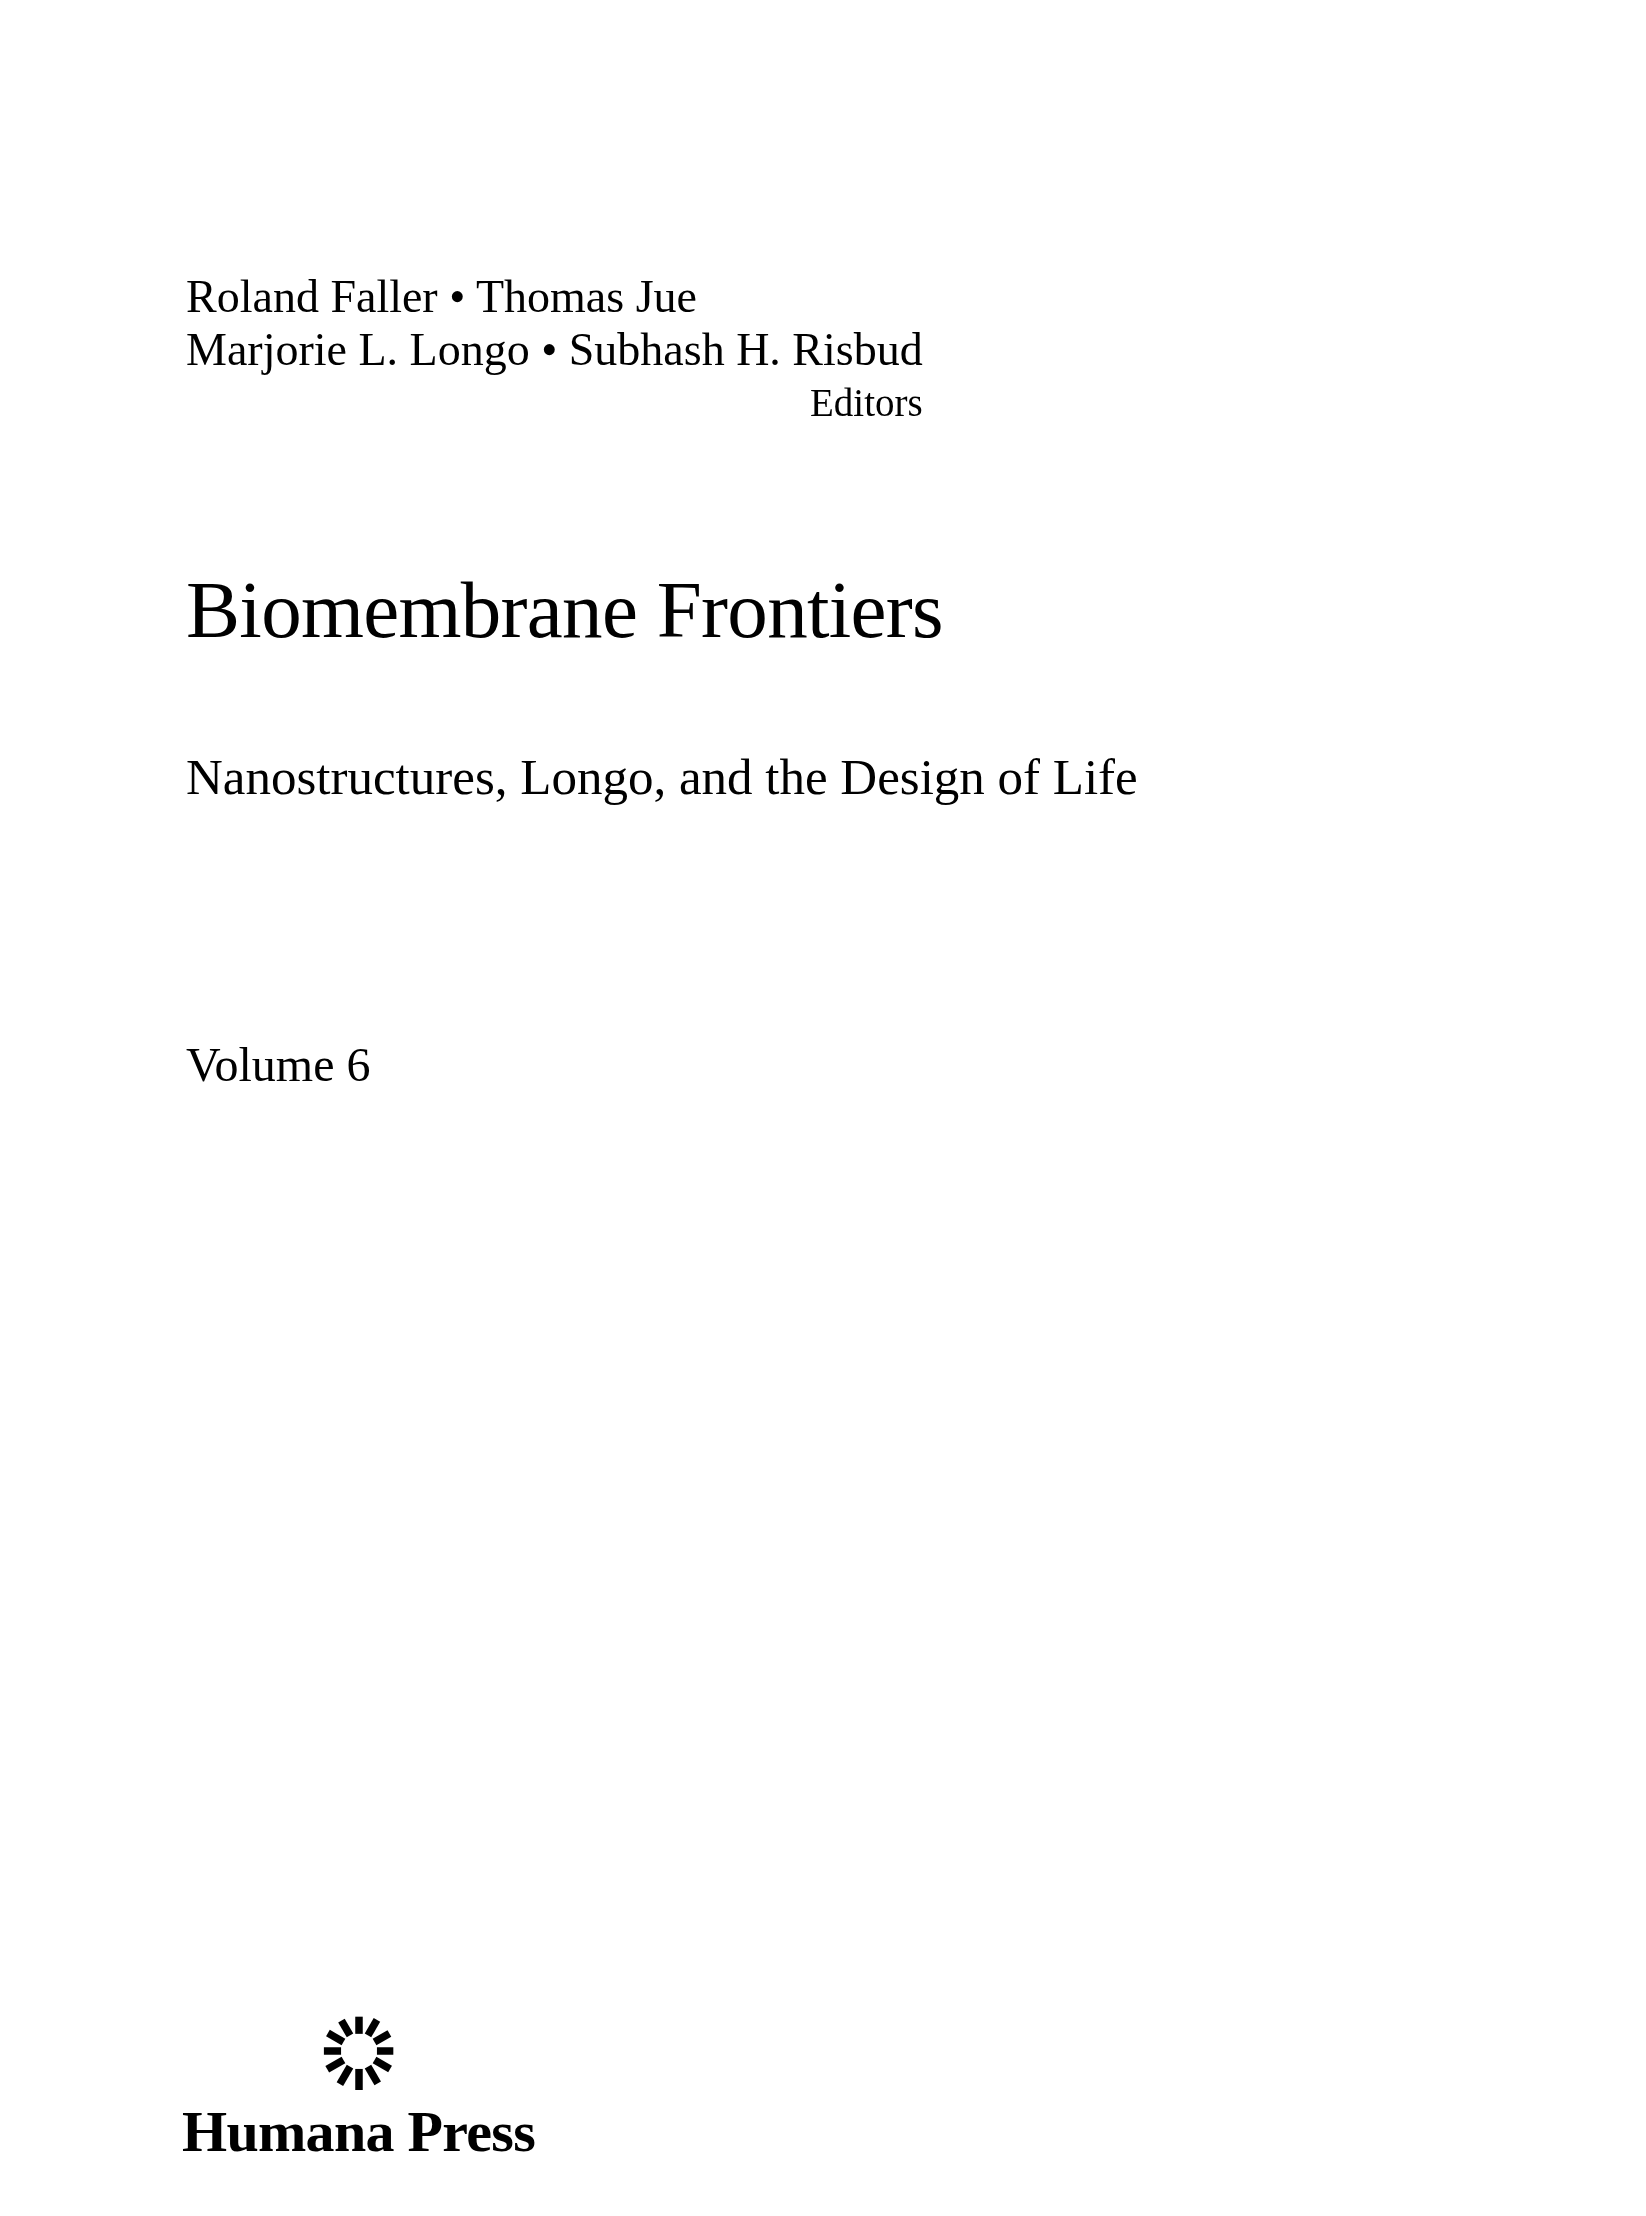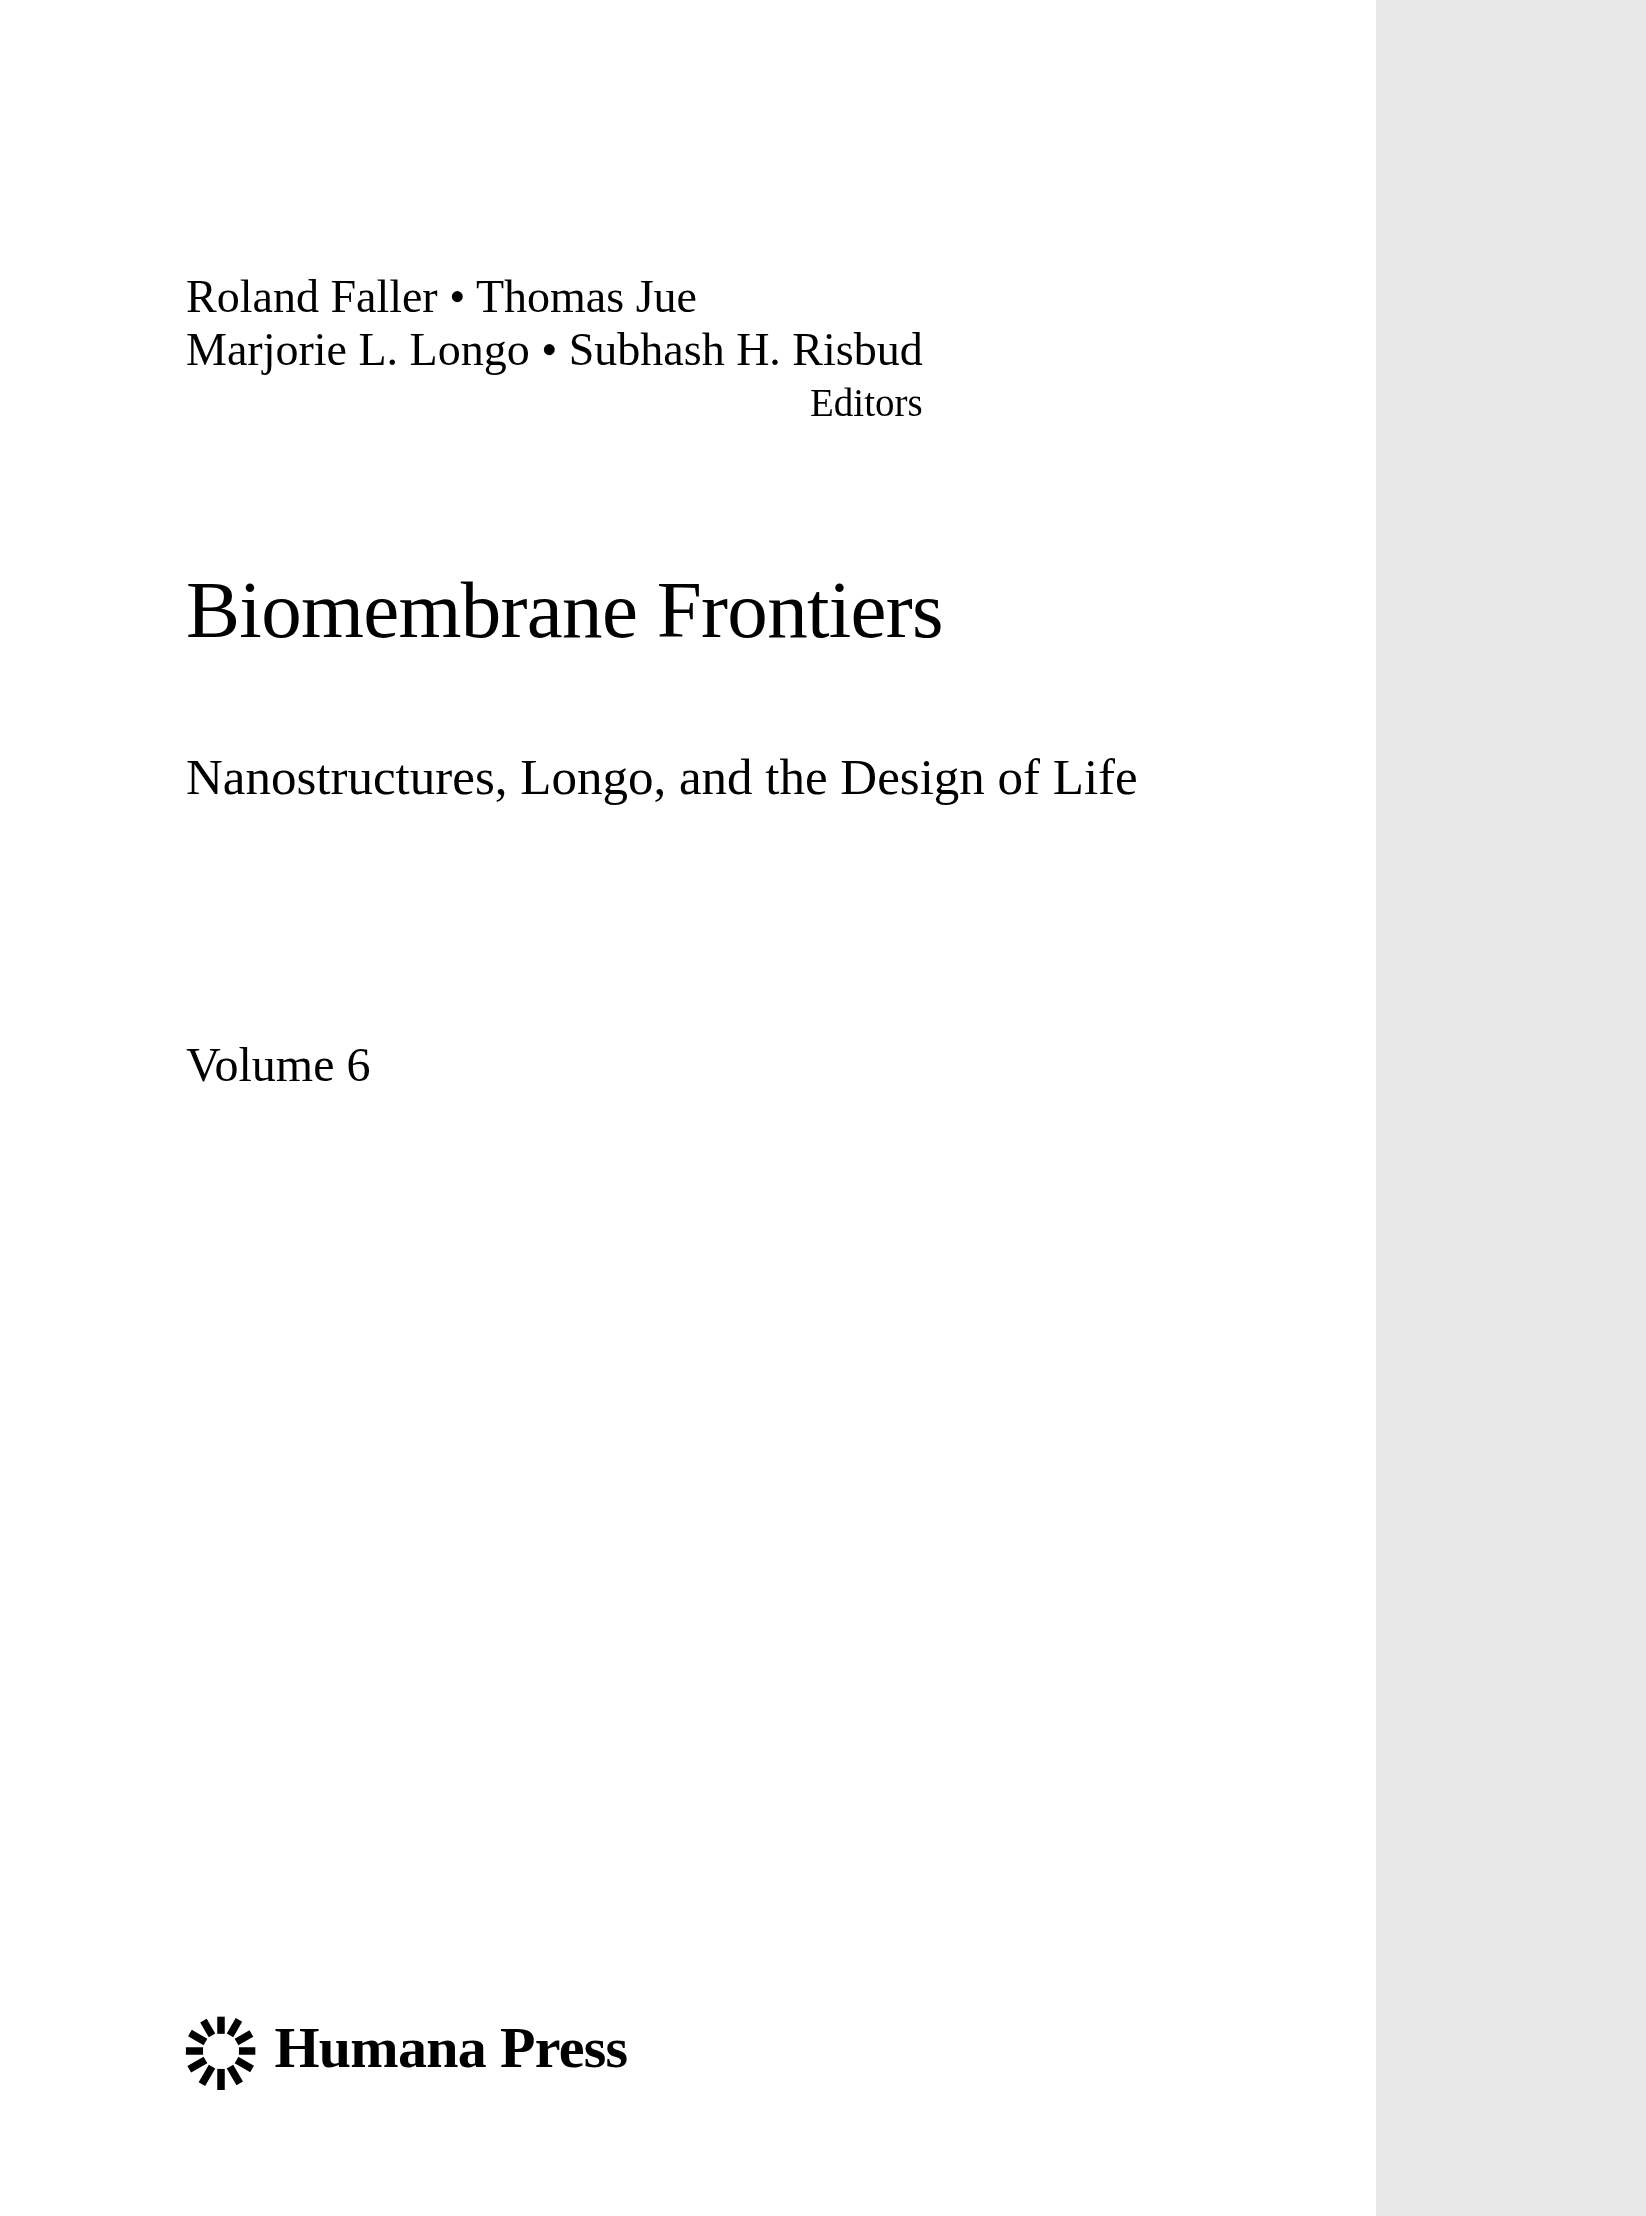--- a/index.html
+++ b/index.html
@@ -2,21 +2,21 @@
 <html style="font-size:11.5px"><head>
 <meta charset="utf-8">
 <style>
   html, body {
     margin: 0;
     padding: 0;
     background: #e8e8e8;
   }
   .page {
     position: relative;
-    width: 1376px;
+    width: 1646px;
     height: 2216px;
     background: #ffffff;
     font-family: "Liberation Serif", serif;
     color: #000000;
     overflow: hidden;
   }
   .editors-block {
     position: absolute;
     left: 186px;
     top: 270px;
@@ -60,20 +60,21 @@
     line-height: 48px;
     white-space: nowrap;
   }
   .publisher {
     position: absolute;
     left: 182px;
     top: 2010px;
     display: flex;
     align-items: center;
     gap: 14.4px;
+    flex-direction: column;
   }
   .publisher-icon {
     width: 78px;
     height: 82px;
     flex: 0 0 auto;
   }
   .publisher-name {
     font-size: 58px;
     line-height: 58px;
     font-weight: 700;

